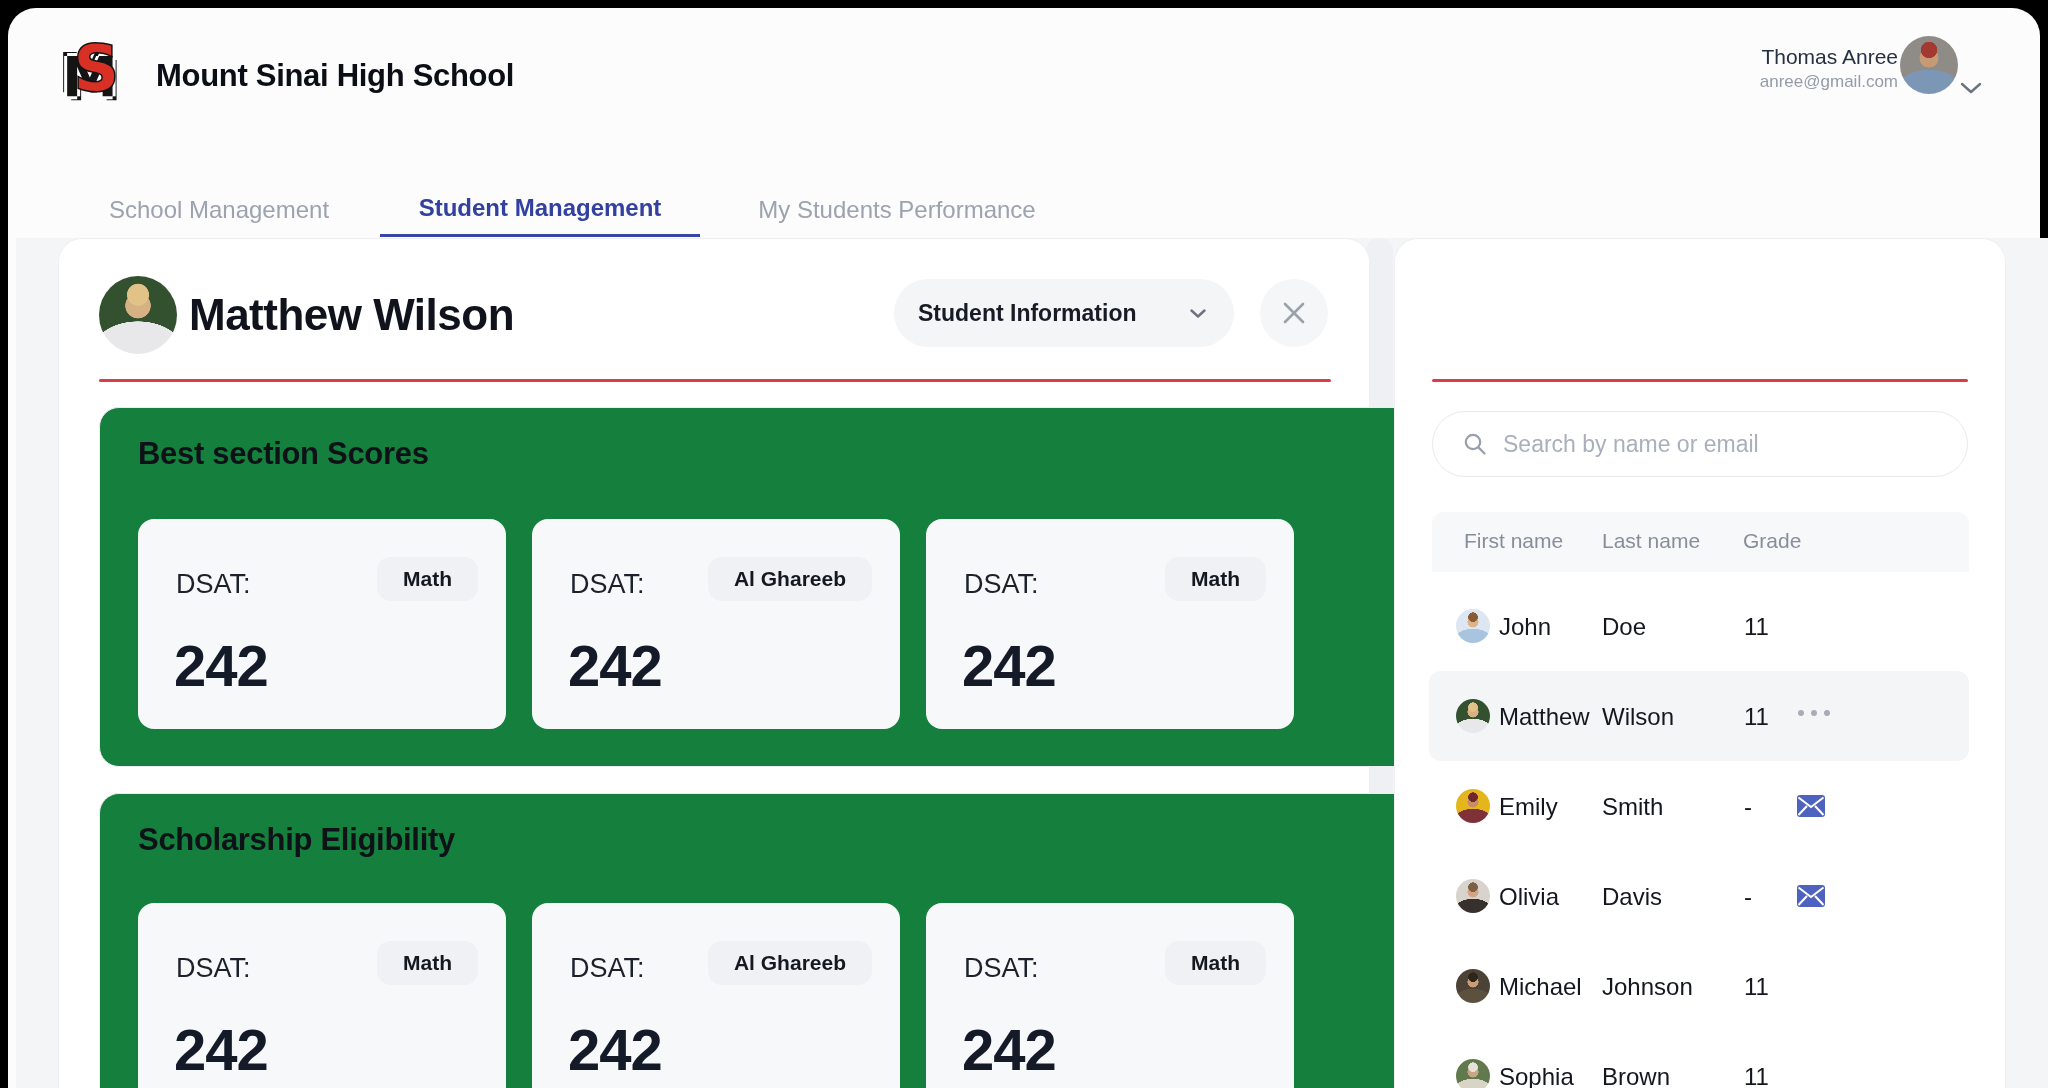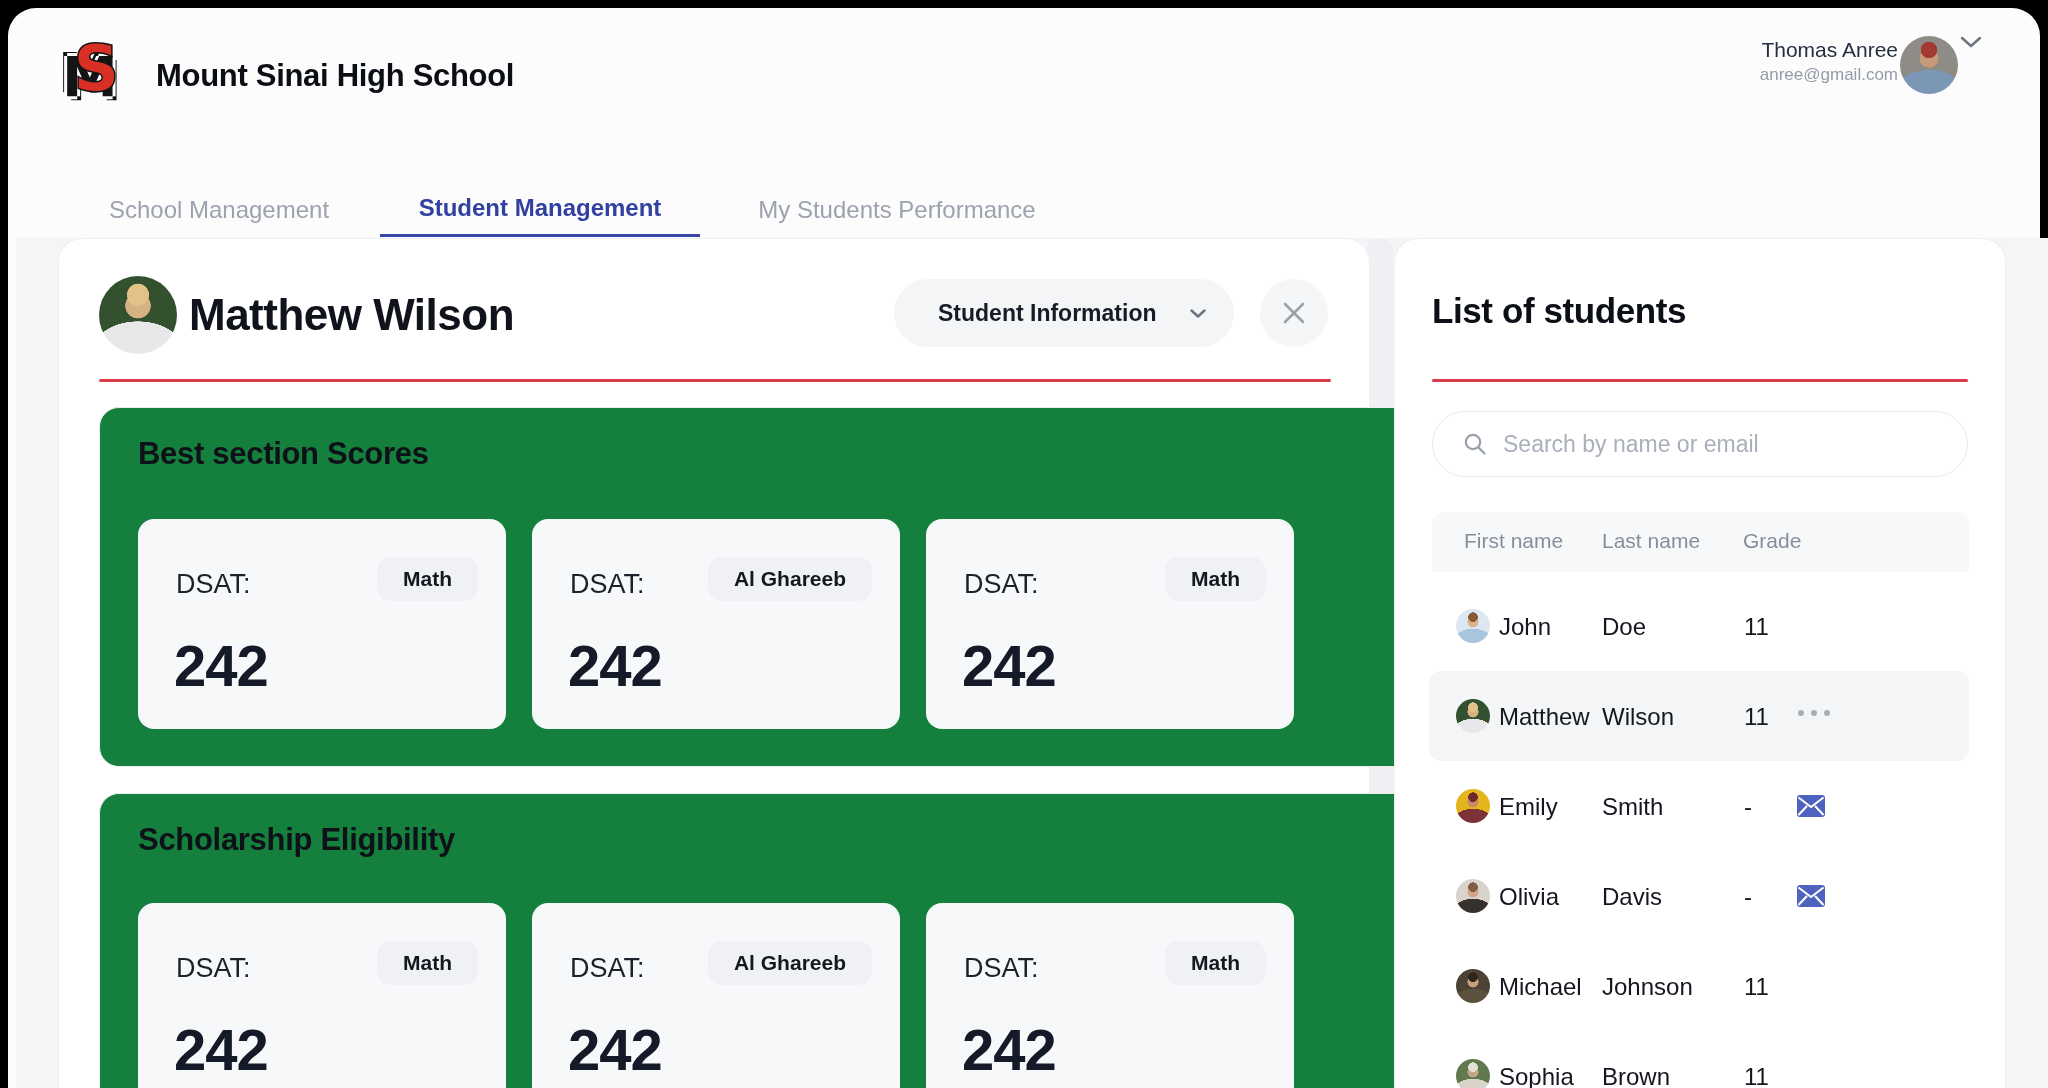--- a/index.html
+++ b/index.html
@@ -8,21 +8,21 @@
   .window{position:absolute;left:8px;top:8px;width:2032px;height:1260px;
           background:#FCFCFD;border-radius:28px;}
   
   .logo{position:absolute;left:52px;top:24px;width:70px;height:74px;}
   .logo .lm{position:absolute;left:2px;top:12px;font:900 56px "DejaVu Sans",sans-serif;color:#141414;
             text-shadow:-3px 0 #fff,3px 0 #fff,0 -3px #fff,0 3px #fff,-4px -4px #141414,4px 4px #141414;}
   .logo .ls{position:absolute;left:14px;top:0px;font:900 62px "DejaVu Sans",sans-serif;color:#D93025;
             -webkit-text-stroke:3px #141414;paint-order:stroke fill;}
   .school-title{position:absolute;left:148px;top:50px;font-size:31px;font-weight:700;
                 letter-spacing:-.3px;color:#0B0E14;}
-  .user-chip{position:absolute;right:58px;top:28px;display:flex;align-items:flex-start;gap:2px;cursor:pointer;}
+  .user-chip{position:absolute;right:58px;top:28px;display:flex;align-items:flex-end;gap:2px;cursor:pointer;}
   .user-text{text-align:right;line-height:1.35;}
   .user-name{font-size:21px;font-weight:500;color:#273041;}
   .user-email{font-size:17px;color:#949CA9;}
   .chev{stroke:#6B7280;stroke-width:2.4;fill:none;stroke-linecap:round;stroke-linejoin:round;}
   
   .avatar{border-radius:50%;display:inline-block;flex:none;
     background:
       radial-gradient(circle at 50% 24%, var(--hair) 0 15%, transparent 16%),
       radial-gradient(circle at 50% 38%, var(--skin) 0 20%, transparent 21%),
       radial-gradient(ellipse 58% 38% at 50% 96%, var(--shirt) 0 99%, transparent 100%),
@@ -43,21 +43,21 @@
   .panel{position:absolute;background:#fff;border:1px solid #EEEFF2;border-bottom:none;
          border-radius:24px 24px 0 0;box-sizing:border-box;}
   .left-panel{left:50px;top:230px;width:1312px;height:1030px;}
   .right-panel{left:1386px;top:230px;width:612px;height:1030px;}
   .scroll-strip{position:absolute;left:1358px;top:230px;width:27px;height:858px;background:#EFF0F3;border-radius:13px;}
   
   .profile-row{position:absolute;left:40px;top:37px;display:flex;align-items:center;}
   .profile-name{margin-left:12px;font-size:44px;font-weight:700;letter-spacing:-.5px;color:#10131C;}
   .info-pill{position:absolute;left:835px;top:40px;width:340px;height:68px;border-radius:34px;
              background:#F3F5F7;display:flex;align-items:center;cursor:pointer;}
-  .info-pill span{margin-left:44px;font-size:23px;font-weight:600;color:#171B26;}
+  .info-pill span{margin-left:24px;font-size:23px;font-weight:600;color:#171B26;}
   .info-pill svg{position:absolute;right:28px;top:30px;}
   .close-btn{position:absolute;right:41px;top:40px;width:68px;height:68px;border-radius:50%;
              background:#F4F6F8;display:flex;align-items:center;justify-content:center;cursor:pointer;}
   .red-divider{position:absolute;height:3px;background:#DC3B4B;border-radius:2px;}
   .lp-divider{left:40px;top:140px;width:1232px;}
   
   .sec-card{position:absolute;left:40px;width:1472px;background:#15803d;border:1.5px solid #ECEDF0;
             border-radius:20px;box-sizing:border-box;}
   .sec-best{top:168px;height:360px;}
   .sec-schol{top:554px;height:380px;border-bottom:none;border-radius:20px 20px 0 0;}
@@ -174,21 +174,20 @@
         </div>
         <div class="subcard sc-2">
           <span class="sc-label">DSAT:</span>
           <span class="sc-badge">Math</span>
           <span class="sc-value">242</span>
         </div>
       </div>
     </div>
 
     <div class="panel right-panel">
-      <div class="rp-title">List of students</div>
       <div class="red-divider rp-divider"></div>
 
       <div class="search-box">
         <svg width="24" height="24" viewBox="0 0 24 24">
           <circle cx="10" cy="10" r="7.2" fill="none" stroke="#98A0AB" stroke-width="2.2"></circle>
           <line x1="15.4" y1="15.4" x2="21.5" y2="21.5" stroke="#98A0AB" stroke-width="2.2" stroke-linecap="round"></line>
         </svg>
         <input type="text" placeholder="Search by name or email" style="">
       </div>
 

